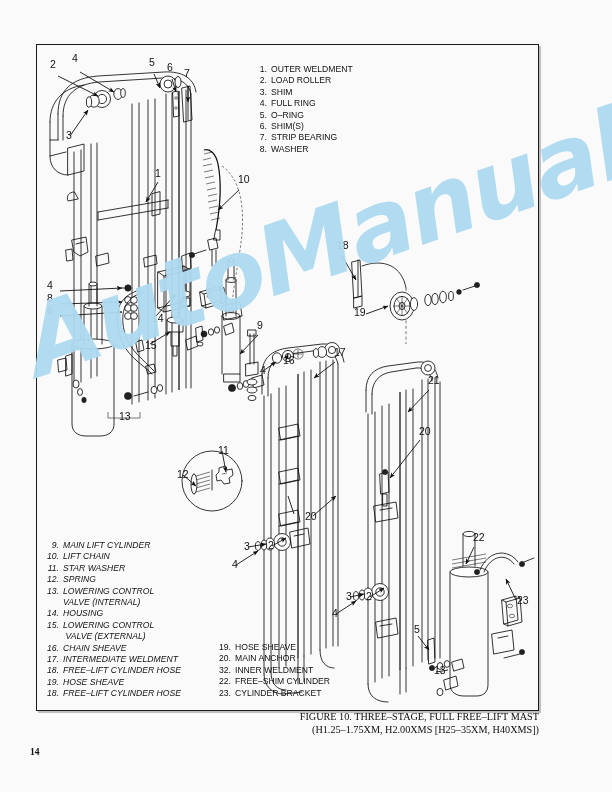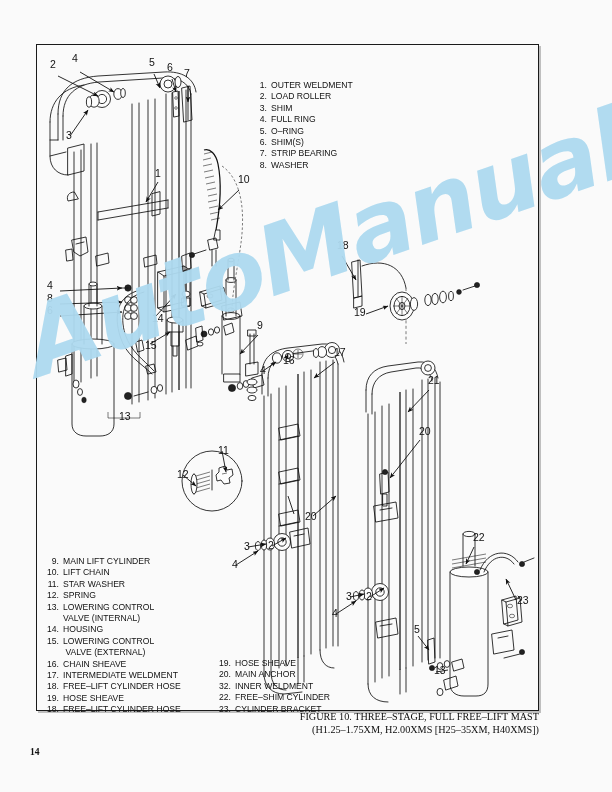--- a/index.html
+++ b/index.html
@@ -62,37 +62,36 @@
 
   
   .legend {
     position: absolute;
     z-index: 8;
     font-family: "Liberation Sans", sans-serif;
     font-size: 8.6px;
     line-height: 11.4px;
     color: #111;
     white-space: nowrap;
-    margin-top: 16px;
   }
   .legend .row { display: block; }
   .legend .num {
     display: inline-block;
     width: 15px;
     text-align: right;
     margin-right: 4px;
   }
   .legend .cont {
     display: inline-block;
     width: 15px;
     margin-right: 4px;
   }
 
   #legend-top    { left: 252px; top: 64px; }
-  #legend-left   { left: 44px;  top: 540px; }
+  #legend-left   { left: 44px;  top: 540px; font-style: italic; }
   #legend-right  { left: 216px; top: 642px; }
 
   
   #caption {
     position: absolute;
     left: 36px;
     top: 711px;
     width: 503px;
     text-align: right;
     font-family: "Liberation Serif", serif;

